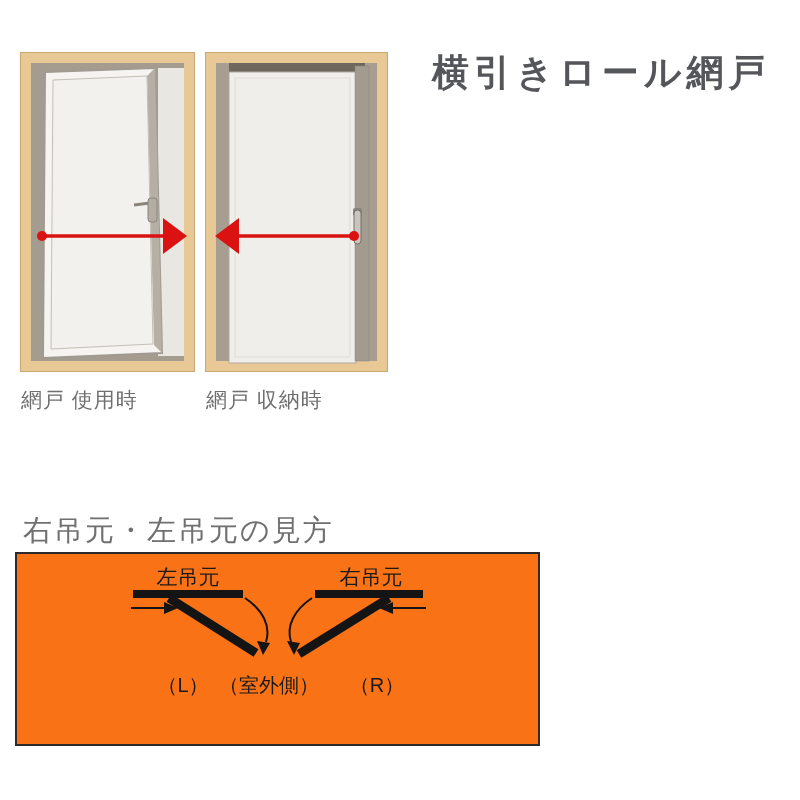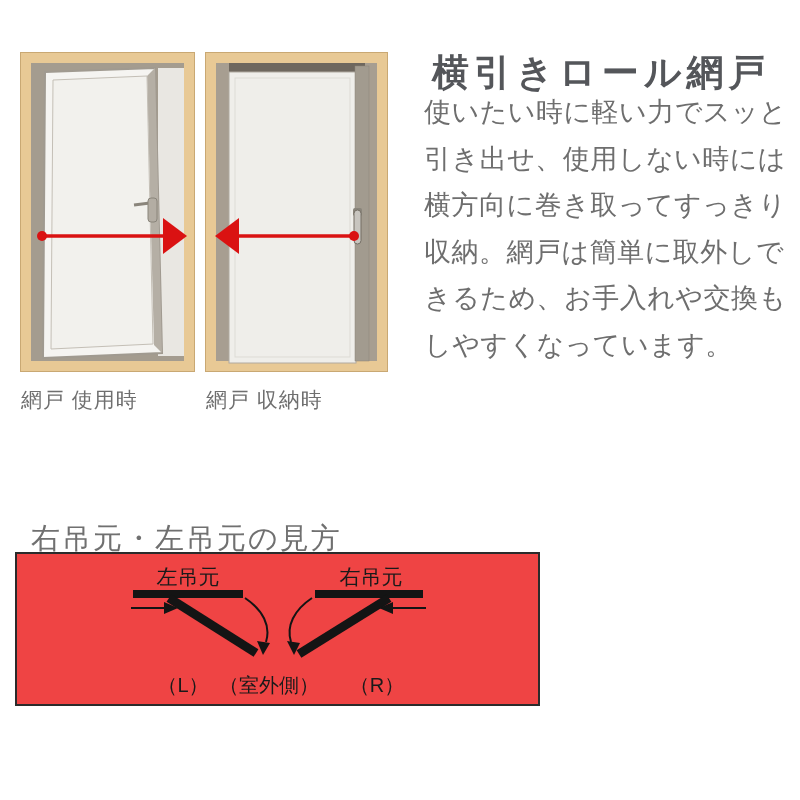--- a/index.html
+++ b/index.html
@@ -19,26 +19,26 @@
   .title{
     position:absolute;left:424px;top:40px;margin:8px;
     font-size:37px;font-weight:bold;letter-spacing:5px;color:#54565a;white-space:nowrap;
   }
   .desc{
     position:absolute;left:424px;top:89px;color:#6e6e6e;
     font-size:27px;letter-spacing:0.5px;line-height:46.5px;
   }
   .desc-line{white-space:nowrap;}
   .section-heading{
-    position:absolute;left:15px;top:503px;margin:16px;
+    position:absolute;left:15px;top:503px;margin:8px;
     font-size:29px;font-weight:normal;letter-spacing:2px;color:#707070;white-space:nowrap;
   }
   .diagram-box{
-    position:absolute;left:15px;top:552px;width:525px;height:154px;
-    border:2px solid #2b2b2b;box-sizing:border-box;background:#ef4444;
+    position:absolute;left:15px;top:552px;width:525px;height:194px;
+    border:2px solid #2b2b2b;box-sizing:border-box;background:#f97316;
   }
   svg{display:block;}
   .diagram-label{
     font-family:"Liberation Sans","DejaVu Sans",sans-serif;
     fill:#1a1a1a;
   }
 </style>
 </head>
 <body>
 
@@ -73,28 +73,20 @@
       <circle cx="149" cy="184" r="5" fill="#da1212"></circle>
       <line x1="149" y1="184" x2="32" y2="184" stroke="#da1212" stroke-width="3.5"></line>
       <polygon points="10,184 34,166 34,202" fill="#da1212"></polygon>
     </svg>
   </div>
 
   <div class="caption caption-left">網戸 使用時</div>
   <div class="caption caption-right">網戸 収納時</div>
 
   <h1 class="title">横引きロール網戸</h1>
-  <div class="desc">
-    <div class="desc-line">使いたい時に軽い力でスッと</div>
-    <div class="desc-line">引き出せ、使用しない時には</div>
-    <div class="desc-line">横方向に巻き取ってすっきり</div>
-    <div class="desc-line">収納。網戸は簡単に取外しで</div>
-    <div class="desc-line">きるため、お手入れや交換も</div>
-    <div class="desc-line">しやすくなっています。</div>
-  </div>
 
   <h2 class="section-heading">右吊元・左吊元の見方</h2>
 
   <div class="diagram-box">
     <svg width="521" height="150" viewBox="0 0 521 150">
 
       <text x="171" y="30" font-size="21" text-anchor="middle" class="diagram-label">左吊元</text>
       <rect x="116" y="36" width="110" height="8" fill="#141414"></rect>
       <line x1="152" y1="44" x2="239" y2="99" stroke="#141414" stroke-width="9"></line>
       <line x1="114" y1="54" x2="148" y2="54" stroke="#141414" stroke-width="2"></line>

